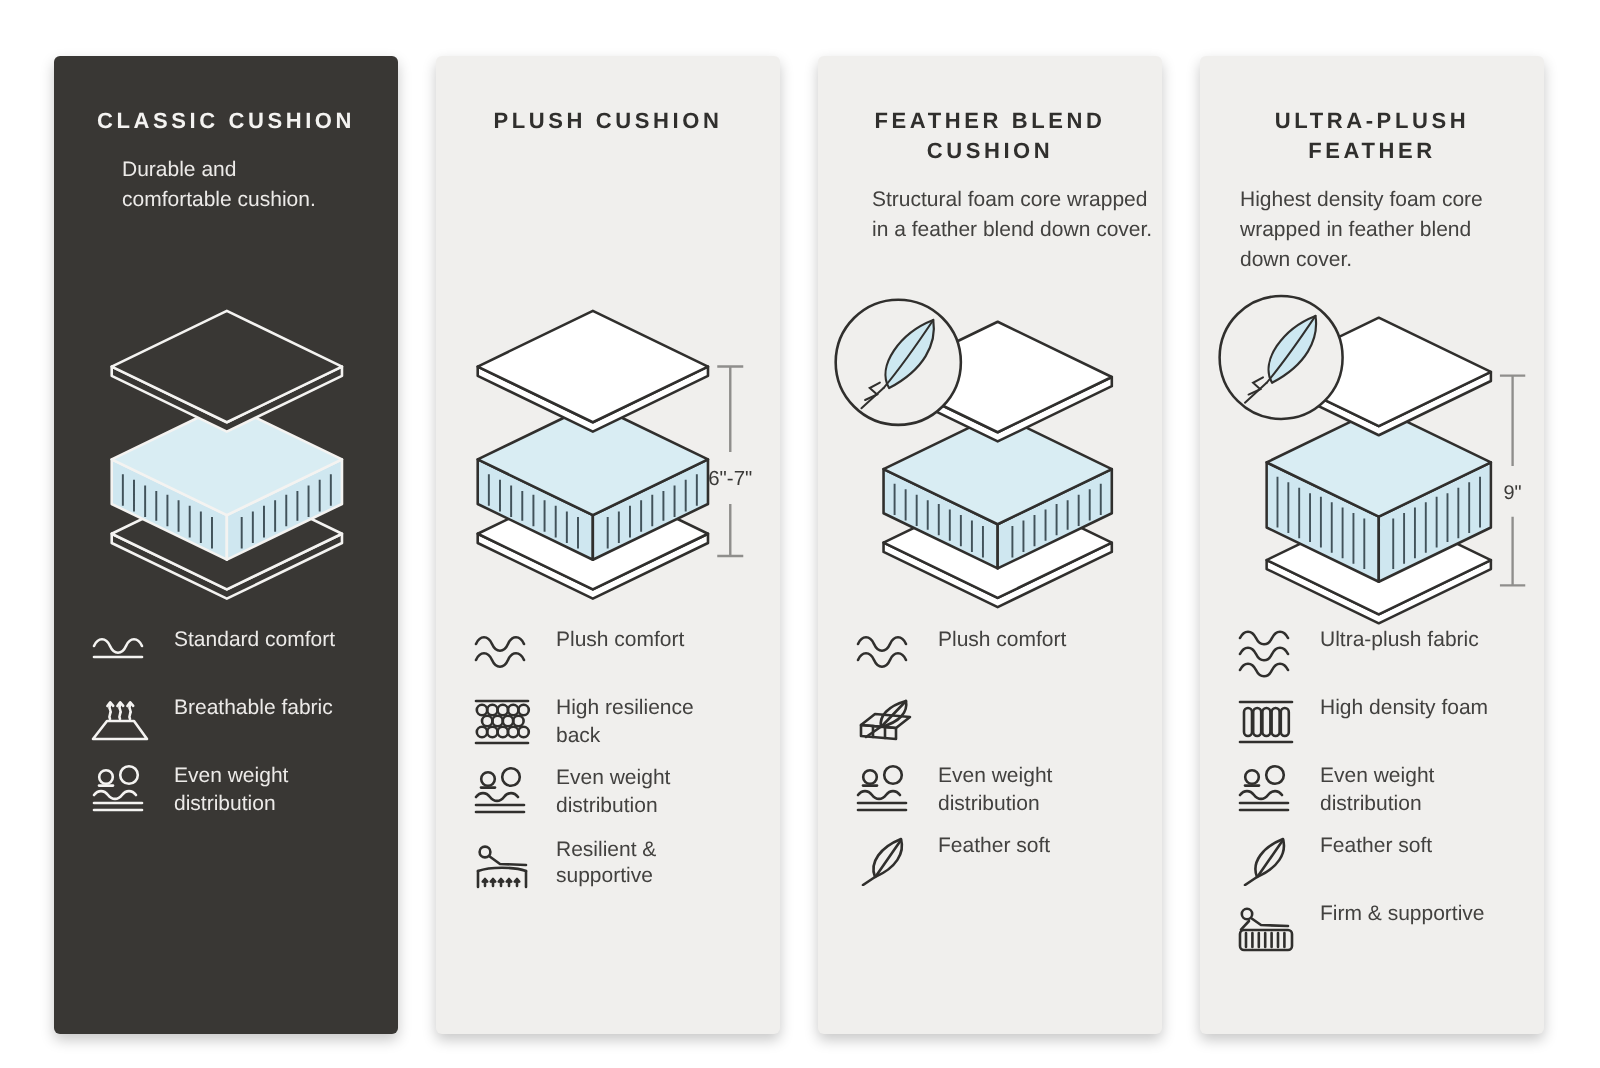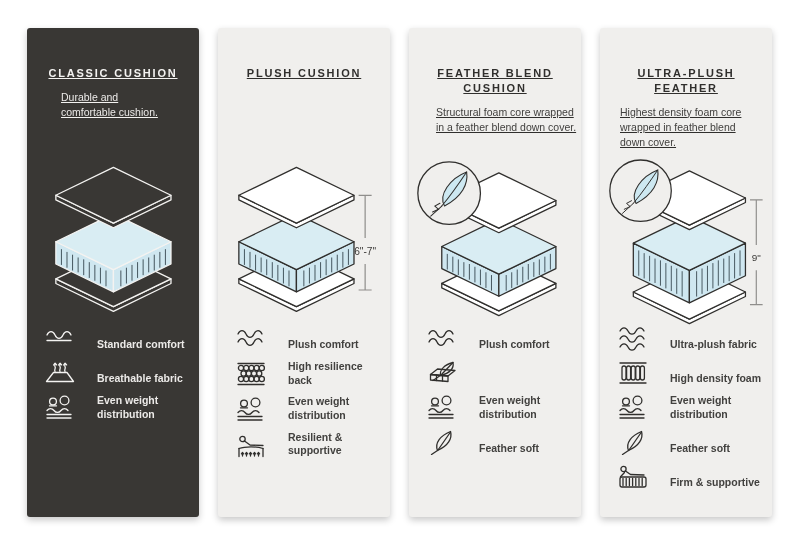--- a/index.html
+++ b/index.html
@@ -7,21 +7,21 @@
     width:800px;height:534px;overflow:hidden;background:#ffffff;
     font-family:"Liberation Sans", sans-serif;
   }
   .board{display:flex;gap:19px;padding:28px 0 0 27px;align-items:flex-start;}
   .card{
     width:172px;height:489px;border-radius:3px;box-sizing:border-box;
     box-shadow:0 3px 7px rgba(0,0,0,0.22);
   }
   .card.dark{--bg:#393734;--ink:#f4f3f1;--slab:#393734;--text:#eceae8;background:var(--bg);color:var(--ink);}
   .card.light{--bg:#f0efed;--ink:#302f2d;--slab:#ffffff;--text:#42413f;background:var(--bg);color:var(--ink);}
-  .card-head{height:94px;padding-top:38px;text-decoration:underline;}
+  .card-head{height:94px;padding-top:26px;}
   .title{
     font-size:11px;font-weight:bold;letter-spacing:1.8px;line-height:1.35;
     text-align:center;max-width:150px;margin:0 auto;color:var(--ink);
   }
   .desc{
     font-size:10.5px;line-height:1.45;margin:9px auto 0;color:var(--text);
   }
   .card:nth-child(1) .desc{max-width:104px;}
   .card:nth-child(2) .desc{max-width:122px;}
   .card:nth-child(3) .desc{max-width:158px;margin-left:27px;}
@@ -34,21 +34,21 @@
   .lay{fill:var(--slab);stroke:var(--ink);stroke-width:1.4;stroke-linejoin:round;}
   .bt{fill:#d9edf3;stroke:var(--ink);stroke-width:1.4;stroke-linejoin:round;}
   .bs{fill:#cfe7f0;stroke:var(--ink);stroke-width:1.4;stroke-linejoin:round;}
   .hat{stroke:#41525a;stroke-width:1.05;fill:none;}
   .badge{fill:var(--bg);stroke:var(--ink);stroke-width:1.4;}
   .leaf{fill:#cde8f1;stroke:var(--ink);stroke-width:1.2;stroke-linejoin:round;}
   .leafline{fill:none;stroke:var(--ink);stroke-width:1.1;stroke-linecap:round;}
   .dim{stroke:#8f8e8c;stroke-width:1.3;fill:none;}
   .dimtext{fill:#3b3a38;font-size:11px;}
   .features{padding:6px 6px 0 17px;}
-  .feat{display:flex;align-items:flex-end;gap:21px;margin-bottom:8px;min-height:26px;font-weight:bold;}
+  .feat{display:flex;align-items:flex-start;gap:11px;margin-bottom:8px;min-height:26px;}
   .fic{width:32px;height:26px;flex:0 0 32px;display:flex;align-items:center;justify-content:center;}
   .fic svg{display:block;stroke:currentColor;fill:none;stroke-width:1.3;stroke-linecap:round;stroke-linejoin:round;}
   .flabel{font-size:10.5px;line-height:1.3;max-width:92px;color:var(--text);}
 </style>
 </head>
 <body>
 
 <div class="board">
 
   <div class="card dark">

